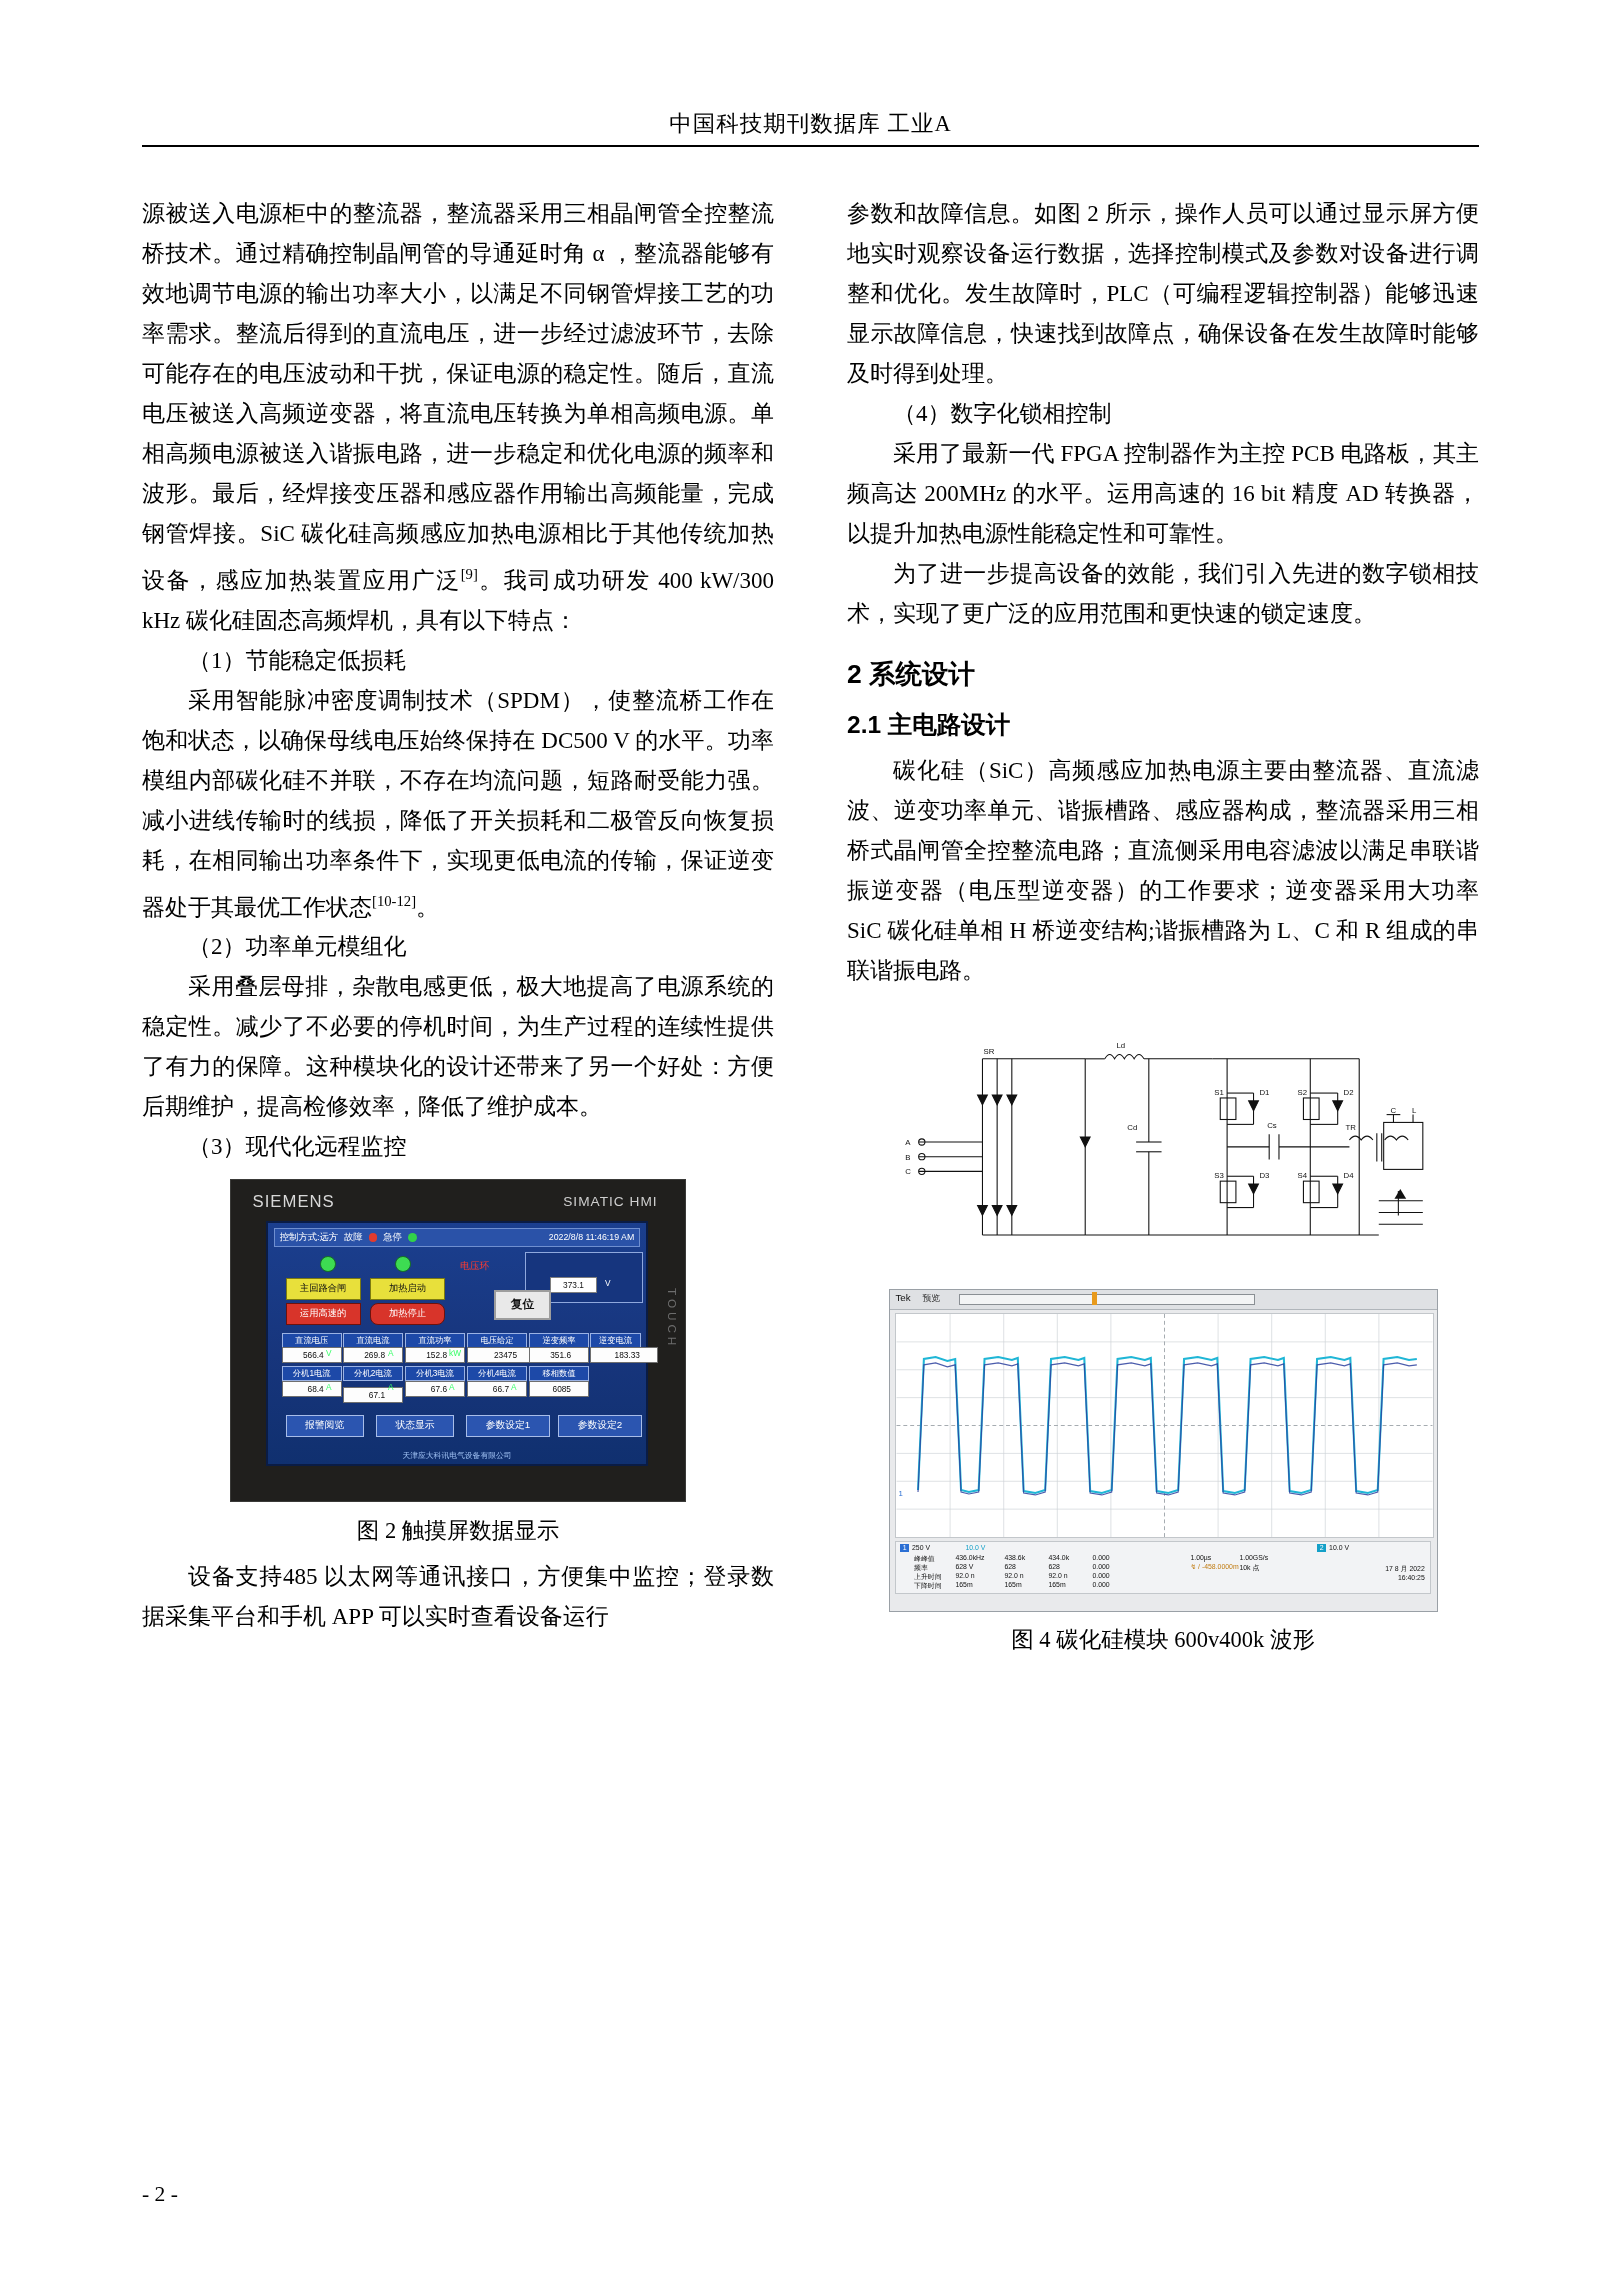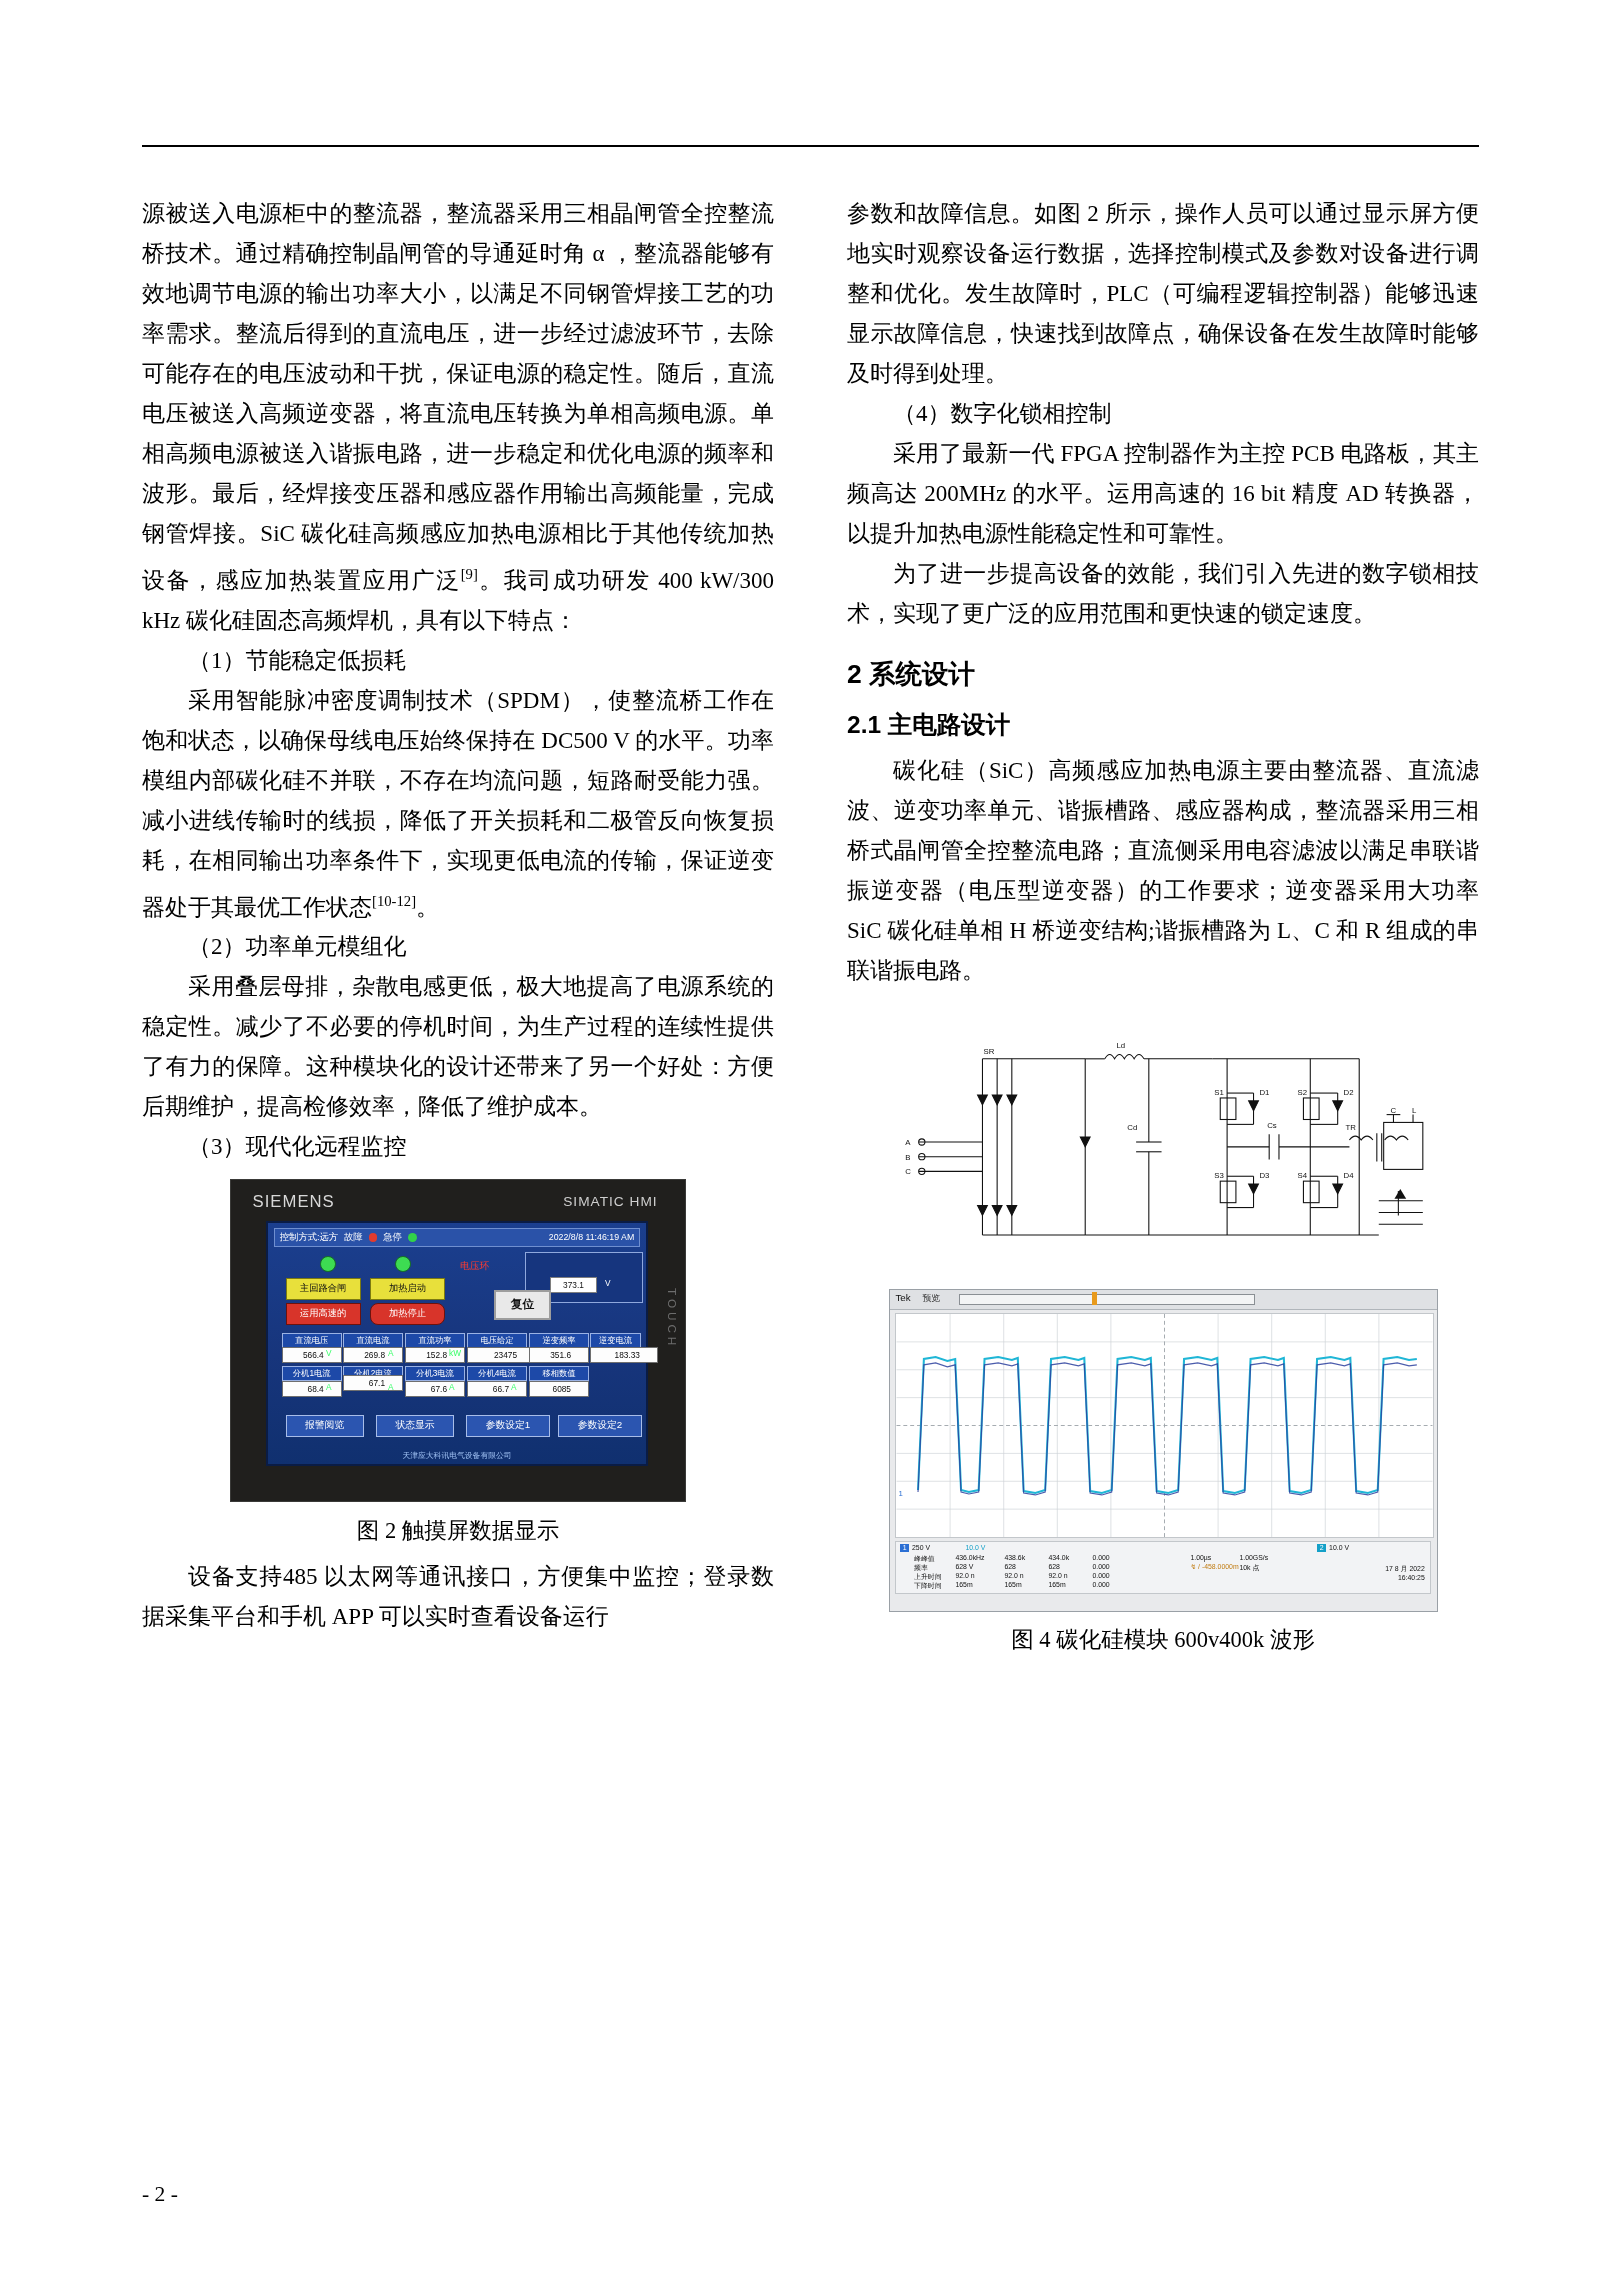--- a/index.html
+++ b/index.html
@@ -117,20 +117,21 @@
   .scope{
     width:549px;height:323px;background:#e9eaec;border:1px solid #9aa0a6;position:relative;
     font-family:"Liberation Sans","DejaVu Sans",sans-serif;box-sizing:border-box;
   }
 </style>
 </head>
 <body>
 
 <div class="page">
 
+  <div class="header">中国科技期刊数据库  工业A</div>
   <div class="header-rule"></div>
 
   <div class="cols">
 
     <div class="col">
 
       <p><span>源被送入电源柜中的整流器，整流器采用三相晶闸管全控整流桥技术。通过精确控制晶闸管的导通延时角 α ，整流器能够有效地调节电源的输出功率大小，以满足不同钢管焊接工艺的功率需求。整流后得到的直流电压，进一步经过滤波环节，去除可能存在的电压波动和干扰，保证电源的稳定性。随后，直流电压被送入高频逆变器，将直流电压转换为单相高频电源。单相高频电源被送入谐振电路，进一步稳定和优化电源的频率和波形。最后，经焊接变压器和感应器作用输出高频能量，完成钢管焊接。SiC 碳化硅高频感应加热电源相比于其他传统加热设备，感应加热装置应用广泛</span><span class="sup">[9]</span><span>。我司成功研发 400 kW/300 kHz 碳化硅固态高频焊机，具有以下特点：</span></p>
 
       <p class="ind">（1）节能稳定低损耗</p>
 
@@ -192,21 +193,21 @@
             <div class="cellval" style="left:322px;top:124px;width:49px;height:13.7px;">183.33</div>
 
             <div class="cellhead" style="left:13.7px;top:143px;width:58px;height:12.7px;">分机1电流</div>
             <div class="cellhead" style="left:75px;top:143px;width:58px;height:12.7px;">分机2电流</div>
             <div class="cellhead" style="left:137px;top:143px;width:58px;height:12.7px;">分机3电流</div>
             <div class="cellhead" style="left:199px;top:143px;width:58px;height:12.7px;">分机4电流</div>
             <div class="cellhead" style="left:261px;top:143px;width:58px;height:12.7px;">移相数值</div>
 
             <div class="cellval" style="left:13.7px;top:158px;width:41px;height:13.7px;">68.4</div>
             <div class="cellunit" style="left:58px;top:159px;">A</div>
-            <div class="cellval" style="left:75px;top:152px;width:41px;height:13.7px;text-align:right;">67.1</div>
+            <div class="cellval" style="left:75px;top:164px;width:41px;height:13.7px;text-align:right;">67.1</div>
             <div class="cellunit" style="left:120px;top:159px;">A</div>
             <div class="cellval" style="left:137px;top:158px;width:41px;height:13.7px;">67.6</div>
             <div class="cellunit" style="left:181px;top:159px;">A</div>
             <div class="cellval" style="left:199px;top:158px;width:41px;height:13.7px;">66.7</div>
             <div class="cellunit" style="left:243px;top:159px;">A</div>
             <div class="cellval" style="left:261px;top:158px;width:41px;height:13.7px;">6085</div>
 
             <div class="navbtn" style="left:17.6px;top:192px;width:76px;height:19.6px;">报警阅览</div>
             <div class="navbtn" style="left:108px;top:192px;width:76px;height:19.6px;">状态显示</div>
             <div class="navbtn" style="left:198px;top:192px;width:82px;height:19.6px;">参数设定1</div>

